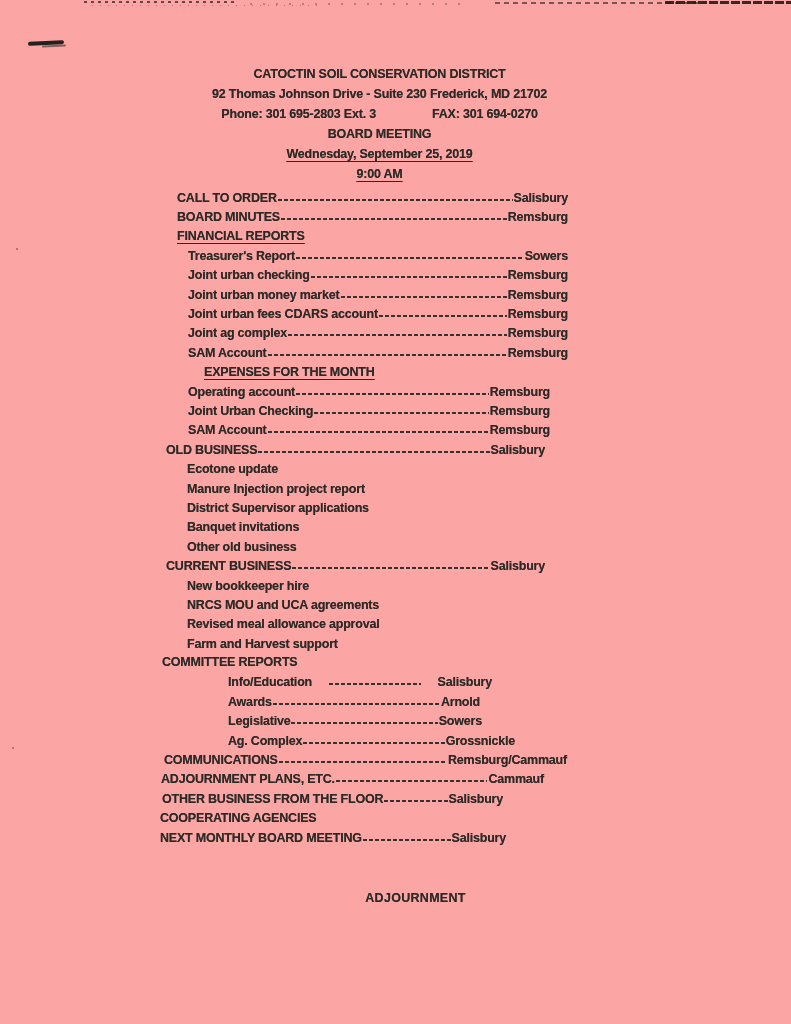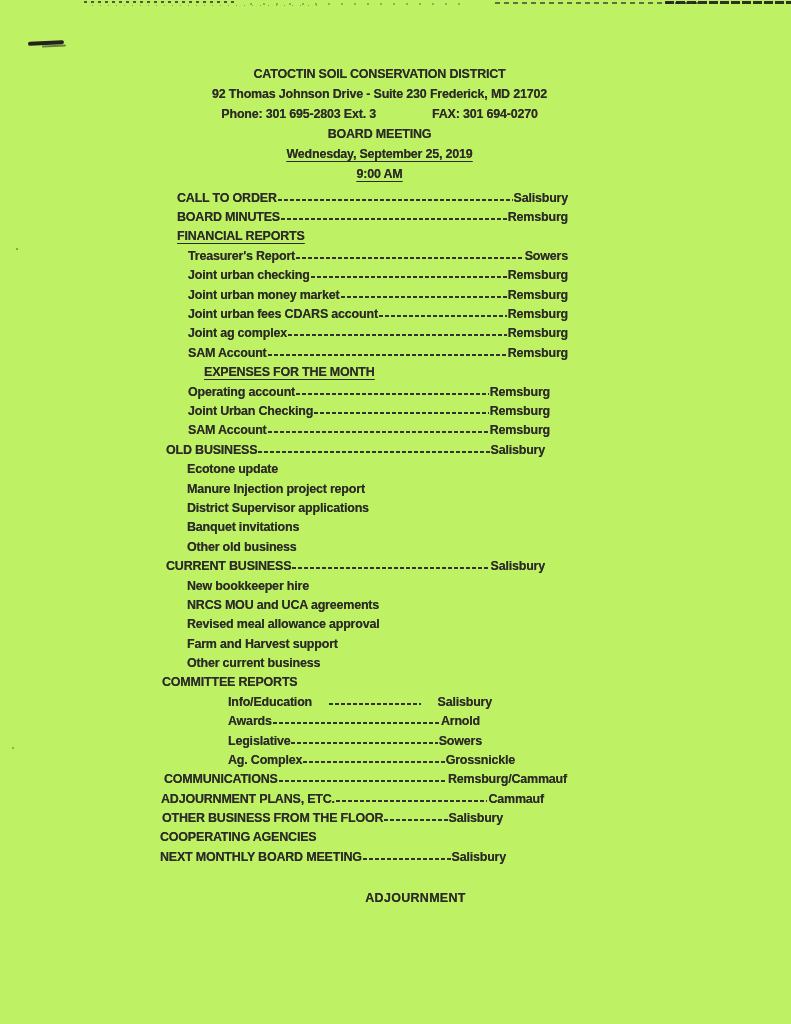--- a/index.html
+++ b/index.html
@@ -1,18 +1,18 @@
 <!DOCTYPE html>
 <html><head>
 <meta charset="utf-8">
 <style>
   html,body { margin:0; padding:0; background:#ffffff; }
   .page {
     position:relative; width:791px; height:1024px;
-    background:#bef264; overflow:hidden;
+    background:#fca5a5; overflow:hidden;
     font-family:"Liberation Sans", sans-serif;
     font-weight:bold; color:#2b2a26;
     text-shadow:0 0 .3px rgba(43,42,38,.65);
   }
 
   
   .artifact { position:absolute; pointer-events:none; }
   .art-a  { left:84px;  top:1px;  width:152px; height:2px;
             background:repeating-linear-gradient(90deg, rgba(52,50,46,.8) 0 3px, transparent 3px 7px); }
   .art-a2 { left:92px;  top:5px;  width:230px; height:1px;
@@ -179,21 +179,20 @@
 
     <div class="row r-biz">
       <span class="lbl">CURRENT BUSINESS</span>
       <span class="leader"></span>
       <span class="nm">Salisbury</span>
     </div>
     <div class="row r-plain">New bookkeeper hire</div>
     <div class="row r-plain">NRCS MOU and UCA agreements</div>
     <div class="row r-plain">Revised meal allowance approval</div>
     <div class="row r-plain">Farm and Harvest support</div>
-    <div class="row r-plain">Other current business</div>
 
     <div class="hrow h-committee">COMMITTEE REPORTS</div>
 
     <div class="row r-com-a">
       <span class="lbl">Info/Education</span>
       <span class="leader"></span>
       <span class="nm">Salisbury</span>
     </div>
     <div class="row r-com-b">
       <span class="lbl">Awards</span>

